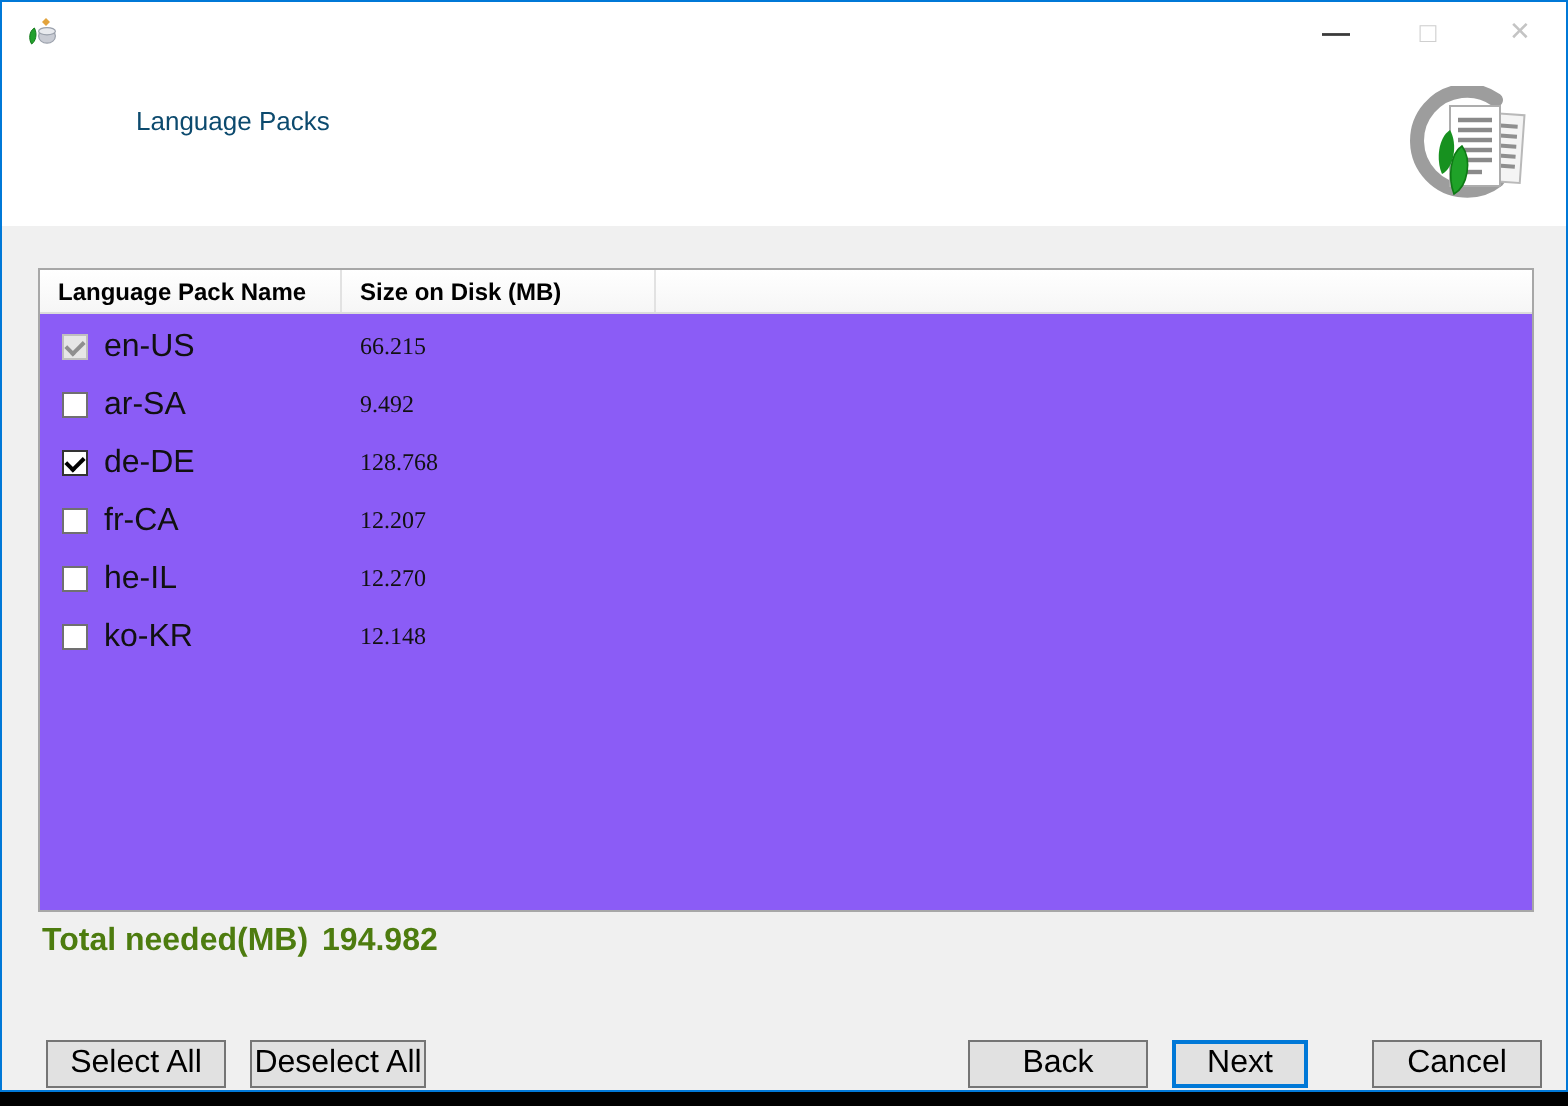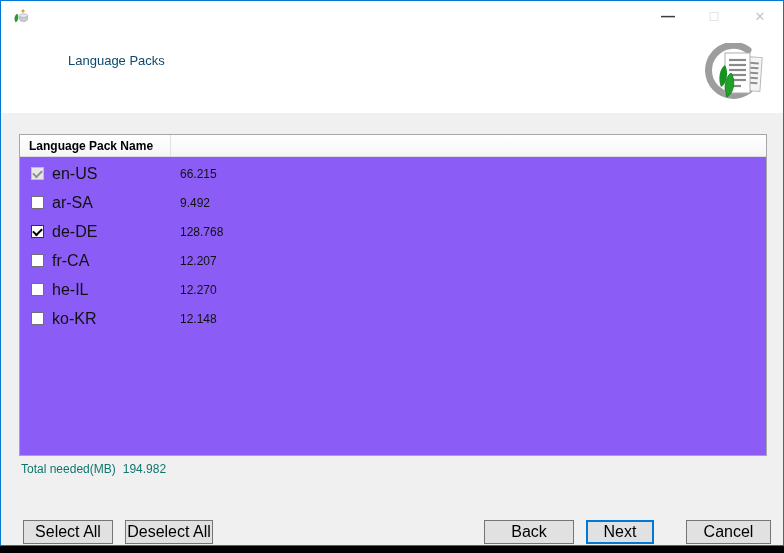--- a/index.html
+++ b/index.html
@@ -45,23 +45,23 @@
               border:1px solid #707070; margin-right:8px; flex:none; }
   .checkbox[data-state="unchecked"] { border-color:#707070; }
   .checkbox[data-state="checked"] { border-color:#333; color:#000; }
   .checkbox[data-state="checked-disabled"] { background:#e6e6e6; border-color:#bfbfbf; color:#8f8f8f; }
   .checkbox[data-state="checked"]::after,
   .checkbox[data-state="checked-disabled"]::after {
       content:""; position:absolute; left:1px; top:2px; width:7px; height:4px;
       border-left:2px solid currentColor; border-bottom:2px solid currentColor;
       transform:rotate(-45deg); }
   .row .name { width:128px; font-size:16px; color:#111; }
-  .row .size { font-size:12px; color:#111; }
+  .row .size { font-size:12px; color:#111;font-family:Liberation Serif, serif; }
 
-  .total { position:absolute; left:20px; top:349px; font-size:12px; color:#0f766e; }
+  .total { position:absolute; left:20px; top:349px; font-size:16px; color:#4d7c0f;font-weight:bold; }
   .total .val { margin-left:7px; }
 
   
   .btn { position:absolute; top:407px; height:24px; background:#e1e1e1;
          border:1px solid #757575; font-family:inherit; font-size:16px; color:#000;
          display:flex; align-items:center; justify-content:center; cursor:default; }
   .btn.select-all { left:22px; width:90px; }
   .btn.deselect-all { left:124px; width:88px; }
   .btn.back { left:483px; width:90px; }
   .btn.next { left:585px; width:68px; border:1px solid #0078d7; box-shadow:inset 0 0 0 1px #0078d7; }
@@ -113,20 +113,21 @@
         <path d="M24 22 C18 26 17 37 20 44 C26 41 28 29 24 22 Z" fill="#17911f"></path>
         <path d="M30 30 C24 34 23 46 26 54 C33 50 35 37 30 30 Z" fill="#1fa228" stroke="#0e7a15" stroke-width="0.8"></path>
       </svg>
     </div>
 
     <div class="bodyarea">
 
       <div class="panel">
         <div class="panel-header">
           <div class="ph-cell c1">Language Pack Name</div>
+          <div class="ph-cell c2">Size on Disk (MB)</div>
           <div class="ph-cell c3"></div>
         </div>
         <div class="rows">
 
           <div class="row">
             <div class="checkbox" data-state="checked-disabled"></div>
             <span class="name">en-US</span>
             <span class="size">66.215</span>
           </div>
           <div class="row">

